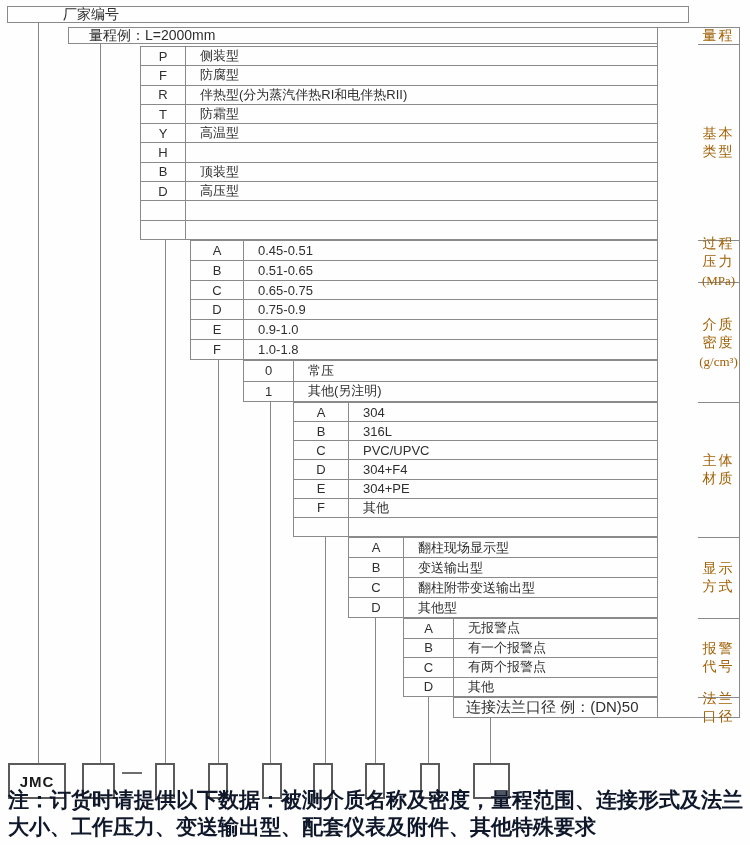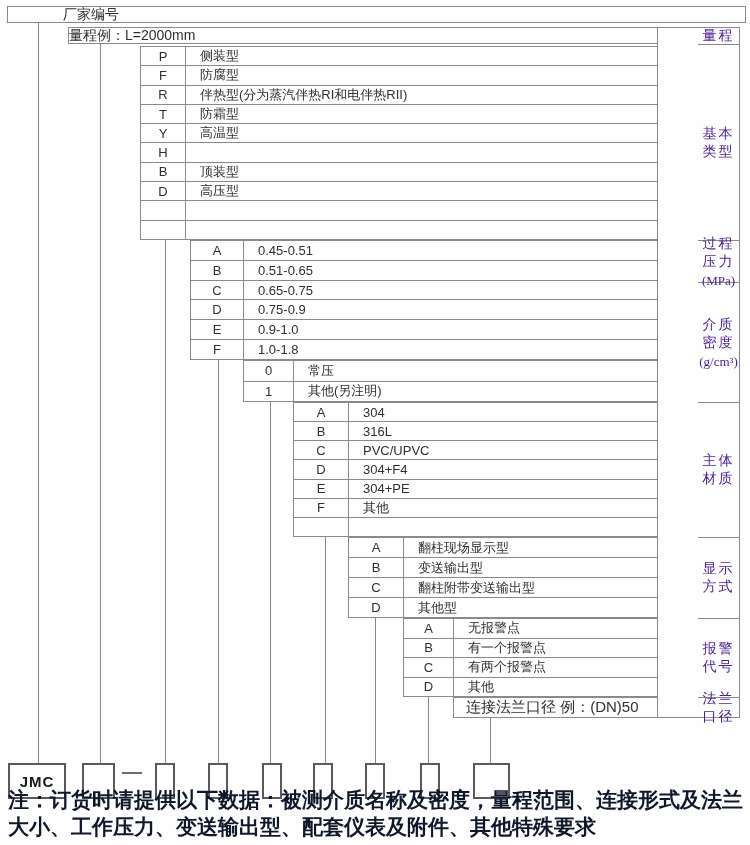--- a/index.html
+++ b/index.html
@@ -22,21 +22,21 @@
   .trow:last-child { border-bottom:none; }
   .code {
     width:var(--cw); align-self:stretch; display:flex; align-items:center;
     justify-content:center; border-right:1px solid #8a8a8a; font-size:13px;
   }
   .desc { flex:1; padding-left:14px; font-size:13px; white-space:nowrap; }
   
   .labelcol {
     position:absolute; left:657px; top:27px; width:83px; height:691px;
     border:1px solid #8a8a8a; display:flex; flex-direction:column; background:#fefefe;
-    font-family:"Liberation Serif","DejaVu Serif",serif; color:#4c1d95;padding-left:40px;
+    font-family:"Liberation Serif","DejaVu Serif",serif; color:#a16207;padding-left:40px;
   }
   .lcell {
     display:flex; flex-direction:column; align-items:center; justify-content:center;
     border-bottom:1px solid #8a8a8a; font-size:14px; text-align:center;
   }
   .lcell:last-child { border-bottom:none; }
   .lcell .zh { letter-spacing:2px; }
   .lcell .unit { font-size:13px; letter-spacing:0; margin-top:2px; }
   
   .vline { position:absolute; width:1px; background:#878787; }
@@ -52,25 +52,25 @@
     position:absolute; left:8px; top:786px; width:740px;
     color:#0f172a; font-weight:bold; font-size:21px; line-height:27px;
     font-family:"Liberation Sans","DejaVu Sans",sans-serif; white-space:nowrap;
   }
 </style>
 </head>
 <body>
 
 <div class="sheet">
 
-  <div class="cellbox" style="left:7px; top:6px; width:739px; height:17px; padding-left:55px;">
+  <div class="cellbox" style="left:7px; top:6px; width:682px; height:17px; padding-left:55px;">
     <span>厂家编号</span>
   </div>
 
-  <div class="cellbox" style="left:68px; top:27px; width:590px; height:17px; padding-left:0;">
+  <div class="cellbox" style="left:68px; top:27px; width:590px; height:17px; padding-left:20px;">
     <span>量程例：L=2000mm</span>
   </div>
 
   <div class="labelcol">
     <div class="lcell" style="height:17px">
         <span class="zh">量程</span>
       </div>
     <div class="lcell" style="height:196px">
         <span class="zh">基本类型</span>
       </div>

